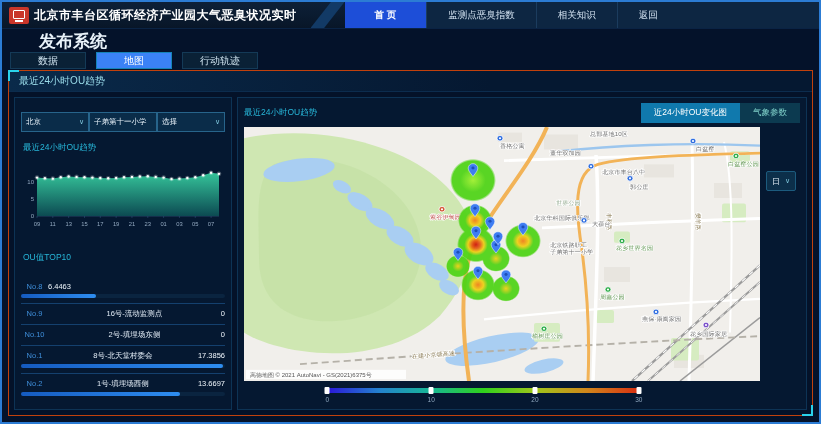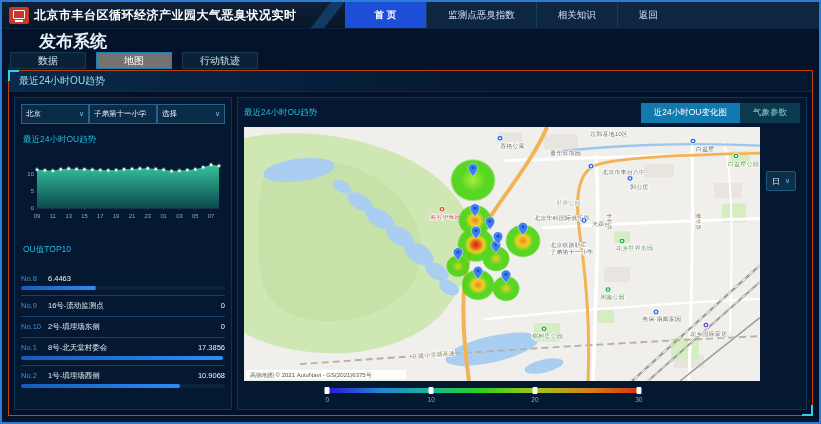--- a/index.html
+++ b/index.html
@@ -14,40 +14,40 @@
   .app-title{color:#ffffff;font-size:12px;font-weight:bold;letter-spacing:.5px;white-space:nowrap;}
   .nav-slash{width:34px;height:26px;margin-left:14px;background:#123a66;clip-path:polygon(60% 0,100% 0,40% 100%,0 100%);}
   .top-nav{margin-left:0;height:26px;display:flex;align-items:stretch;background:#0d2642;flex:1;}
   .nav-item{font-size:9.5px;color:#d5e4f2;padding:0 21px;display:flex;align-items:center;border-left:1px solid #1b3c5e;cursor:pointer;}
   .nav-item.active{background:#1d4ed8;color:#fff;border-left:none;padding:0 30px;font-weight:bold;}
   
   .publish-title{position:absolute;top:28px;left:37px;color:#e9f2f9;font-size:17px;font-weight:bold;}
   .publish-tabs{position:absolute;top:50px;left:8px;display:flex;gap:10px;}
   .pub-tab{width:74px;height:15px;display:flex;align-items:center;justify-content:center;font-size:10px;
            color:#cfe3ef;background:#0a2136;border:1px solid #143a57;cursor:pointer;}
-  .pub-tab.active{background:#737373;border-color:#1583b8;color:#fff;}
+  .pub-tab.active{background:#3b82f6;border-color:#1583b8;color:#fff;}
   
   .main-panel{position:absolute;left:6px;right:6px;top:68px;bottom:6px;border:1px solid #c2410c;background:#041229;}
   .corner{position:absolute;width:9px;height:9px;border-color:#2bd2ea;border-style:solid;border-width:0;}
   .c-tl{left:-1px;top:-1px;border-left-width:2px;border-top-width:2px;}
   .c-br{right:-1px;bottom:-1px;border-right-width:2px;border-bottom-width:2px;}
   .main-header{height:20px;display:flex;align-items:center;padding-left:10px;color:#9adcea;font-size:10px;
                background:linear-gradient(90deg,#0a2a4a,#051831 60%);border-bottom:1px solid #0c2c4e;}
   .content{position:absolute;top:21px;left:0;right:0;bottom:0;display:flex;padding:5px;gap:5px;box-sizing:border-box;}
   .card{background:#051831;border:1px solid #0d3355;box-sizing:border-box;position:relative;}
   .left-card{width:218px;padding:6px;flex:none;}
   .right-card{flex:1;padding:4px 6px;display:flex;flex-direction:column;}
   
-  .select-row{display:flex;gap:0;align-items:center;}
+  .select-row{display:flex;gap:0;margin-top:8px;align-items:center;}
   .select{flex:1;height:18px;background:#0a2c49;border:1px solid #27648b;color:#e8f2fa;font-size:7.5px;
           display:flex;align-items:center;justify-content:space-between;padding:0 4px;cursor:pointer;overflow:hidden;white-space:nowrap;}
   .chev{color:#7fc7dd;font-size:7px;margin-left:2px;flex:none;}
   .sub-title{color:#27b6d8;font-size:8.5px;margin:10px 0 2px 2px;}
   #trend{display:block;margin-top:2px;}
-  .toplist{margin-top:18px;}
+  .toplist{margin-top:18px;text-align:center;}
   .t-row{margin-top:5px;}
   .t-line{display:flex;font-size:7.5px;align-items:baseline;}
   .t-rank{color:#3f8fdb;width:27px;flex:none;}
   .t-name{color:#e2ecf6;flex:1;}
   .t-val{color:#eef5fb;}
   .t-bar-track{height:4px;margin-top:3px;background:#0a2440;border-radius:2px;}
   .t-bar{height:4px;background:linear-gradient(90deg,#155bc0,#2e8df0);border-radius:2px;}
   .t-div{border-bottom:1px solid #14406e;margin-top:5px;}
   
   .map-head{display:flex;align-items:center;height:22px;flex:none;}
@@ -234,21 +234,21 @@
               </div>
               <div class="t-bar-track">
                 <div class="t-bar" style="width: 99%;"></div>
               </div>
               <div class="t-div"></div>
             </div>
             <div class="t-row">
               <div class="t-line">
                 <span class="t-rank">No.2</span>
                 <span class="t-name">1号-填埋场西侧</span>
-                <span class="t-val">10.9068</span>
+                <span class="t-val">13.6697</span>
               </div>
               <div class="t-bar-track">
                 <div class="t-bar" style="width: 78%;"></div>
               </div>
             </div>
           </div>
       </div>
 
       <div class="card right-card">
         <div class="map-head">

